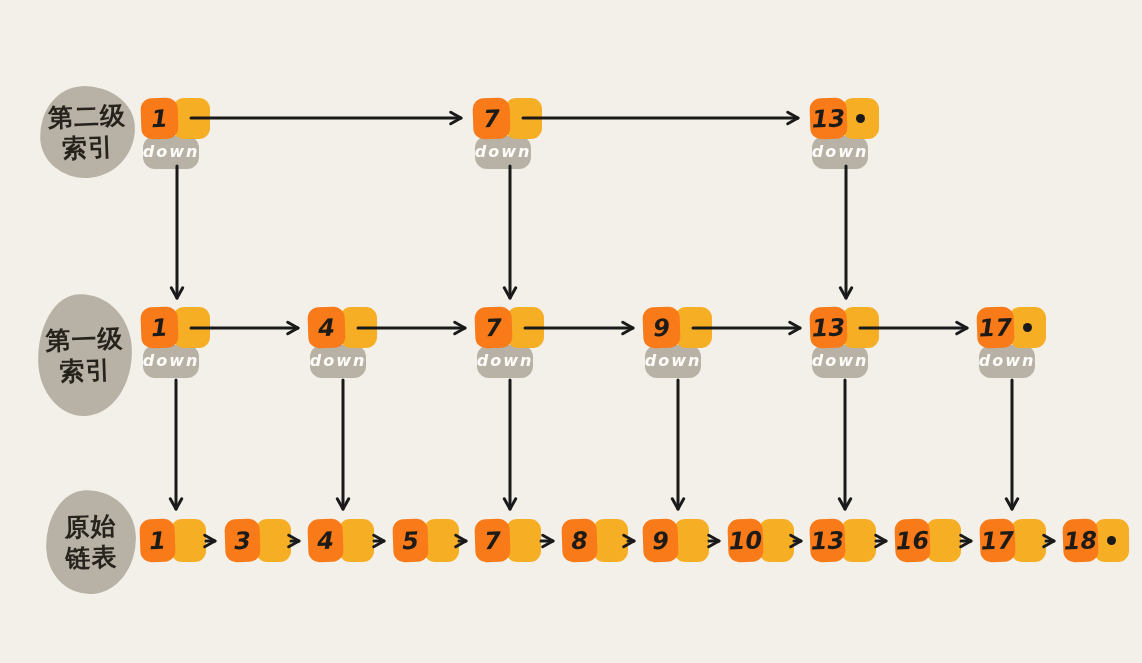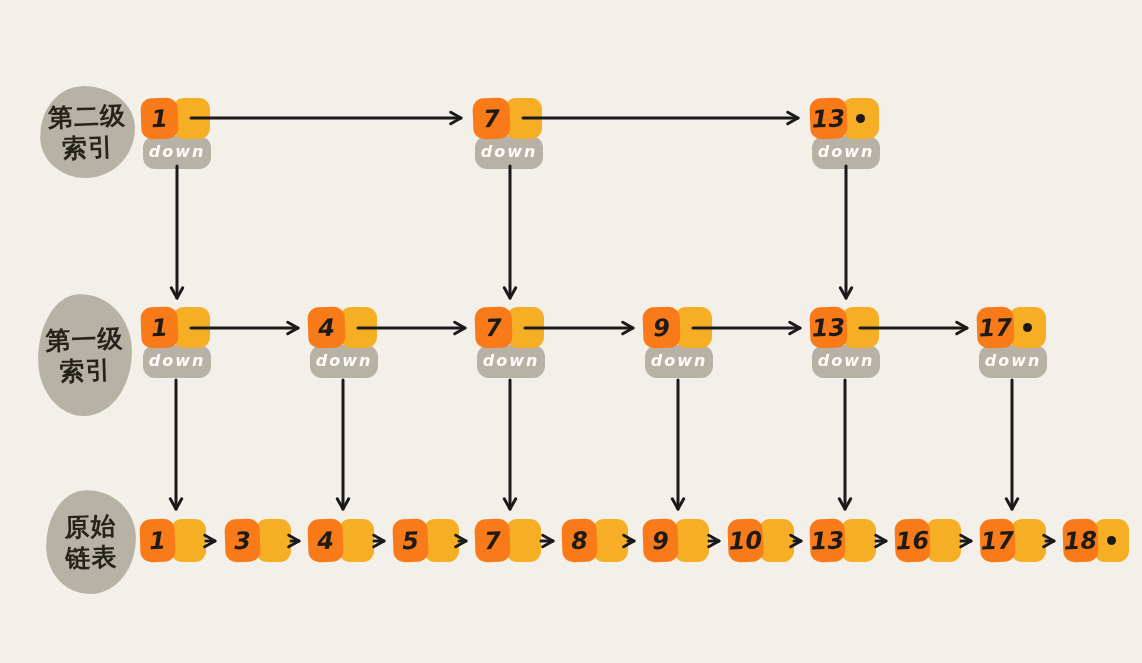--- a/index.html
+++ b/index.html
@@ -71,21 +71,21 @@
   .base-row .ptr { margin-left: -4px; }
   .dot {
     width: 9px; height: 9px;
     background: var(--arrow, #1a1a1a);
     border-radius: 50%;
   }
 
   
   .down {
     position: absolute;
-    width: 68px; height: 33px;
+    width: 56px; height: 33px;
     background: var(--gray, #b8b1a5);
     border-radius: 12px;
     color: var(--down-text, #fdfcf8);
     font-style: italic;
     font-weight: bold;
     font-size: 16px;
     letter-spacing: 2px;
     display: flex; align-items: center; justify-content: center;
     z-index: 1;
     padding-bottom: 2px;

